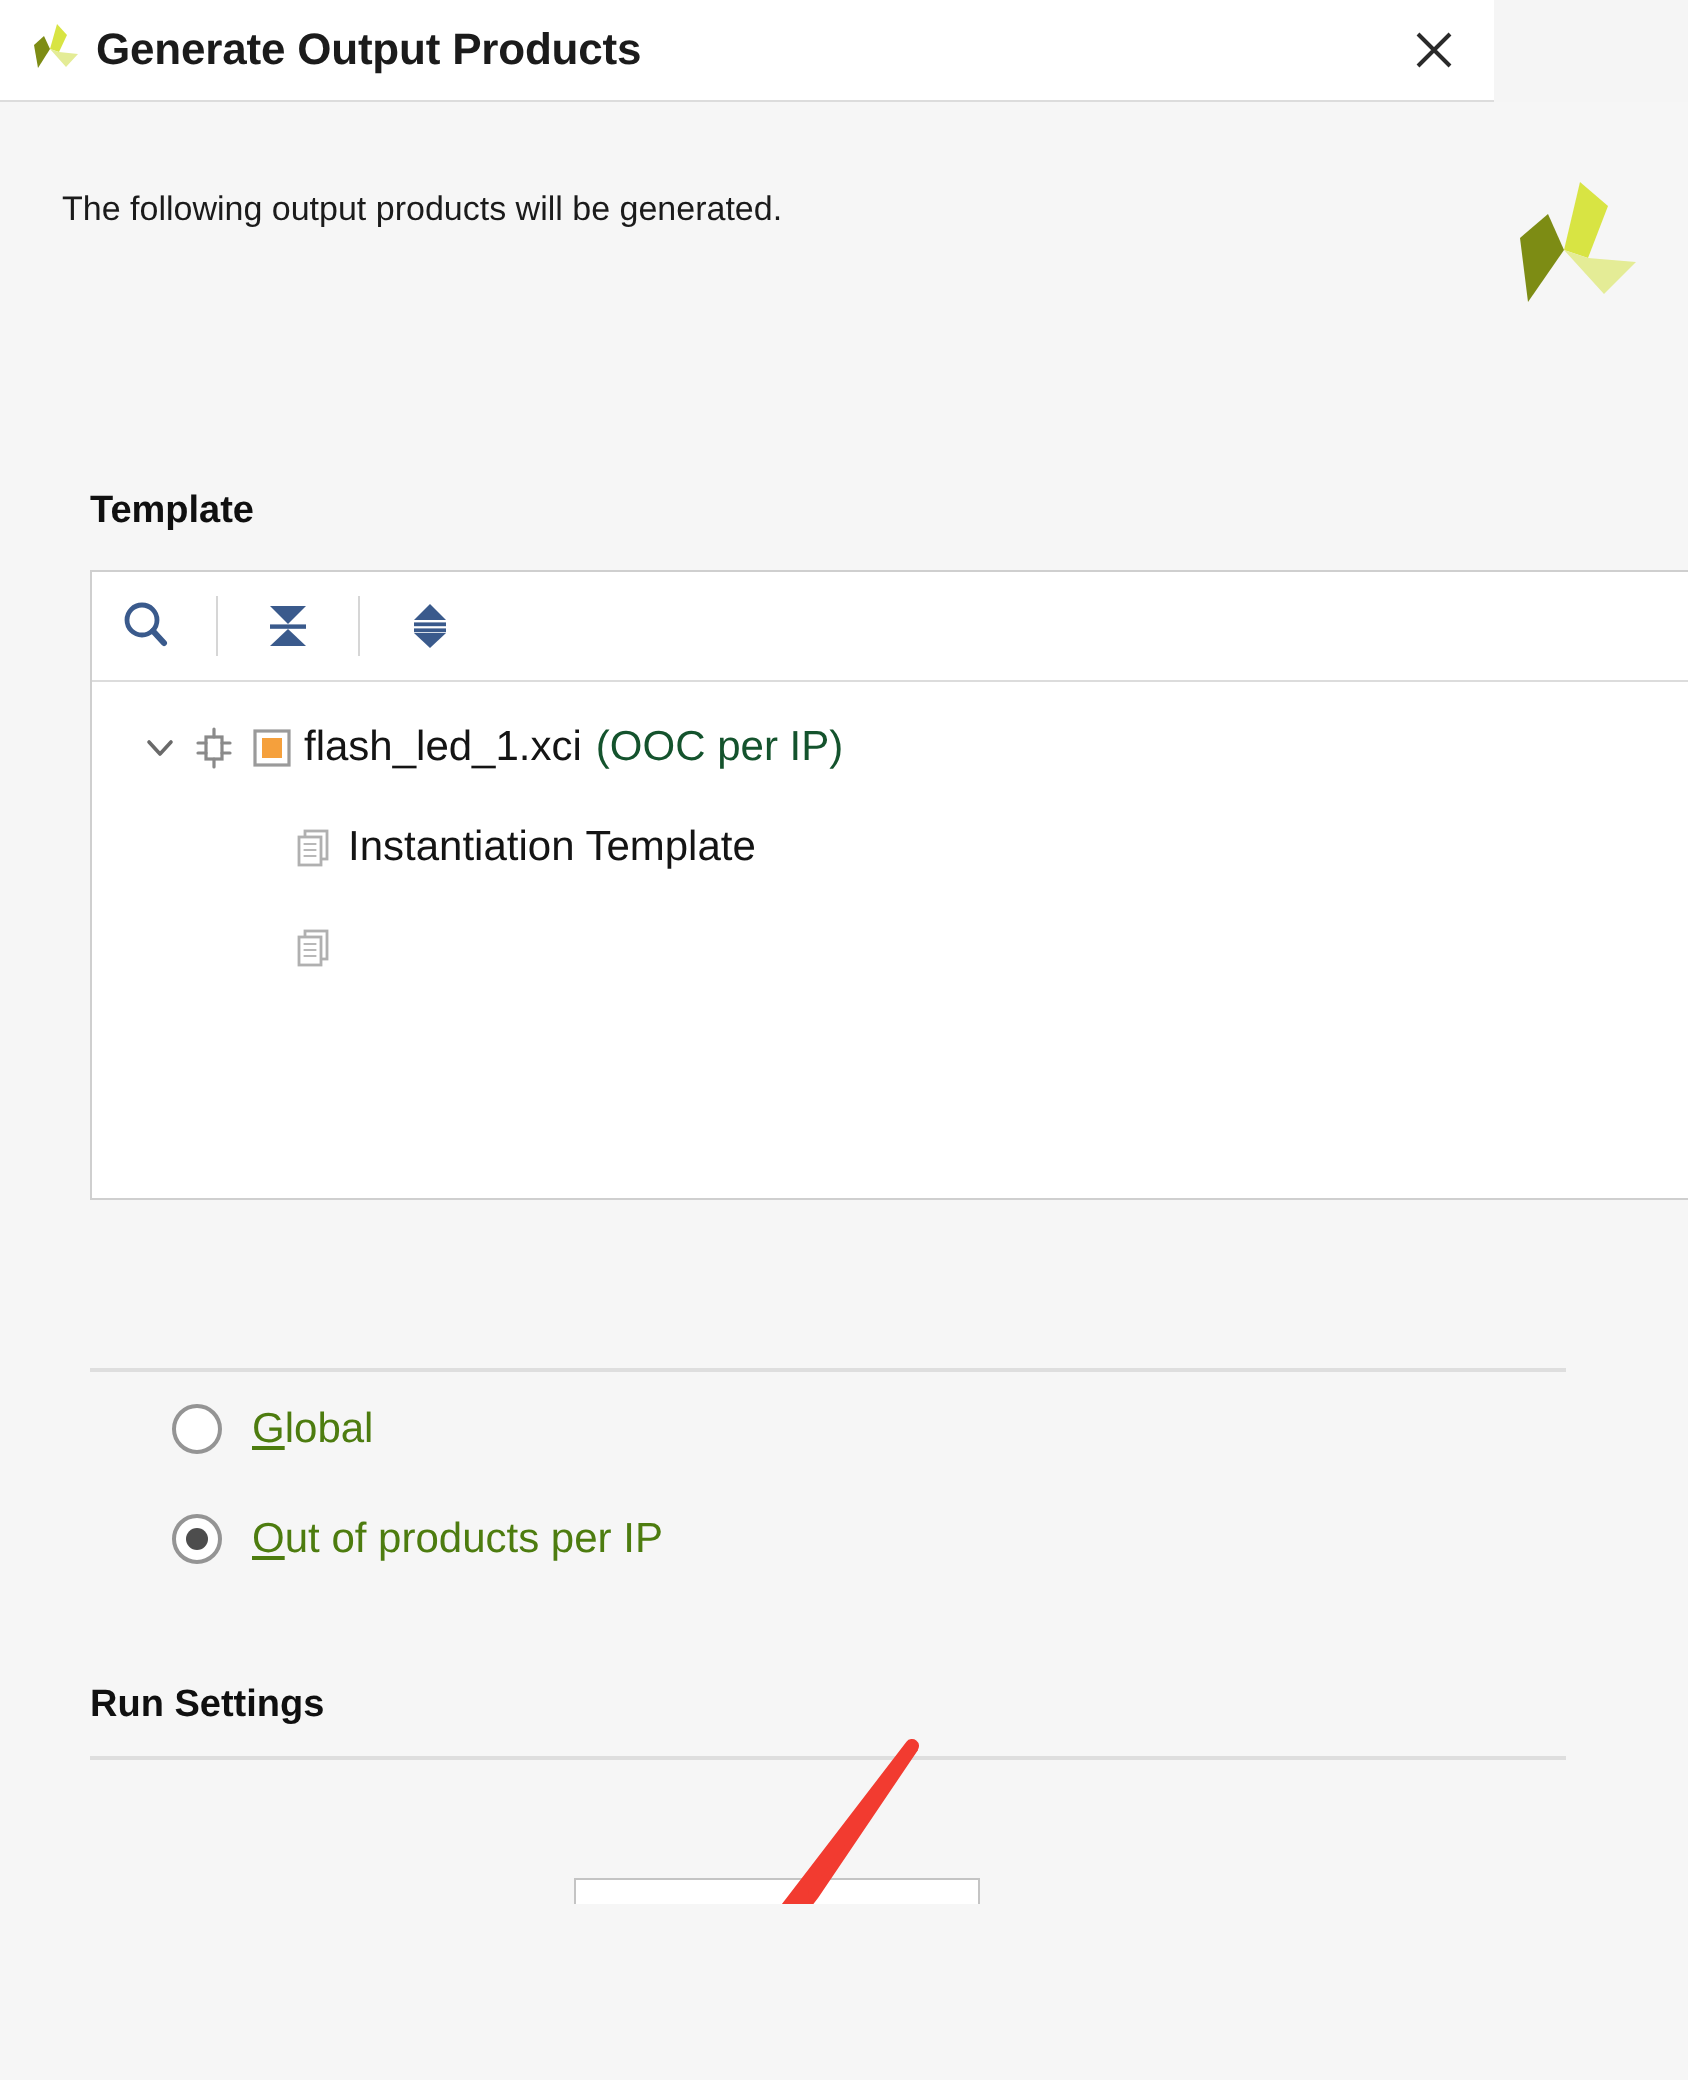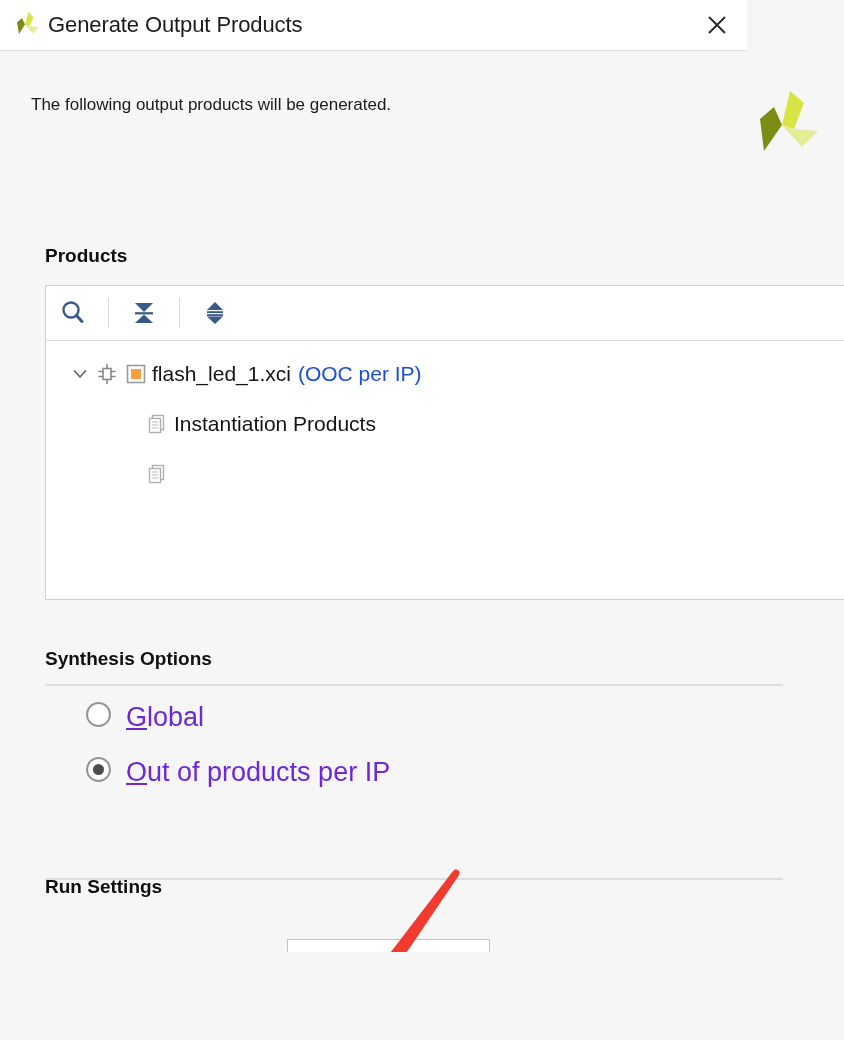--- a/index.html
+++ b/index.html
@@ -19,20 +19,21 @@
   
   .titlebar {
     position: absolute;
     left: 0; top: 0;
     width: 747px;
     height: 50px;
     background: #ffffff;
     border-bottom: 1px solid #dcdcdc;
     display: flex;
     align-items: center;
+    font-weight: bold;
   }
   .titlebar-logo {
     width: 34px;
     height: 34px;
     margin-left: 8px;
     margin-right: 6px;
     flex: none;
   }
   .titlebar-title {
     font-size: 22px;
@@ -143,42 +144,42 @@
     justify-content: center;
     cursor: pointer;
   }
   .icon-cell {
     display: flex;
     align-items: center;
     justify-content: center;
     margin-right: 4px;
   }
   .tree-label { white-space: nowrap; }
-  .tree-label-muted { color: #1d4ed8; margin-left: 7px; }
+  .tree-label-muted { color: #14532d; margin-left: 7px; }
 
   
   .section-heading {
     position: absolute;
     font-size: 19px;
     font-weight: bold;
     color: #101010;
   }
   .section-rule {
     position: absolute;
     height: 2px;
     background: #dedede;
   }
 
   .radio-row {
     position: absolute;
     display: flex;
-    align-items: flex-start;
+    align-items: center;
     cursor: pointer;
-    font-size: 27px;
-    color: #6d28d9;
+    font-size: 21px;
+    color: #4d7c0f;
   }
   .radio-mark {
     width: 25px;
     height: 25px;
     border-radius: 50%;
     border: 2px solid #949494;
     background: #ffffff;
     box-sizing: border-box;
     margin-right: 15px;
     flex: none;
@@ -269,21 +270,21 @@
 <div class="dialog-body">
 
   <div class="intro-text">The following output products will be generated.</div>
 
   <svg class="brand-logo" viewBox="0 0 76 74">
     <polygon points="38,36 46,2 60,14 50,40" fill="#d8e443"></polygon>
     <polygon points="38,36 50,40 74,42 58,58" fill="#e4ec96"></polygon>
     <polygon points="38,36 30,18 16,30 20,62" fill="#7d8c14"></polygon>
   </svg>
 
-  <div class="preview-heading">Products</div>
+  <div class="preview-heading">Template</div>
 
   <div class="tree-panel">
 
     <div class="tree-toolbar">
       <div class="tb-btn">
         <svg width="30" height="30" viewBox="0 0 30 30">
           <circle cx="13" cy="12" r="7.5" stroke="#3a5a8c" stroke-width="2.4" fill="none"></circle>
           <path d="M18.5 17.5 L24 23.5" stroke="#3a5a8c" stroke-width="3" stroke-linecap="round"></path>
         </svg>
       </div>
@@ -331,51 +332,50 @@
       </div>
 
       <div class="tree-row child">
         <span class="icon-cell">
           <svg width="24" height="24" viewBox="0 0 24 24">
             <rect x="6.5" y="3.5" width="11" height="14" fill="#ffffff" stroke="#b0b0b0" stroke-width="1.4"></rect>
             <rect x="3.5" y="6.5" width="11" height="14" fill="#ffffff" stroke="#b0b0b0" stroke-width="1.4"></rect>
             <path d="M5.8 10 L12.2 10 M5.8 13 L12.2 13 M5.8 16 L12.2 16" stroke="#b8b8b8" stroke-width="1.1"></path>
           </svg>
         </span>
-        <span class="tree-label">Instantiation Products</span>
+        <span class="tree-label">Instantiation Template</span>
       </div>
 
       <div class="tree-row child">
         <span class="icon-cell">
           <svg width="24" height="24" viewBox="0 0 24 24">
             <rect x="6.5" y="3.5" width="11" height="14" fill="#ffffff" stroke="#b0b0b0" stroke-width="1.4"></rect>
             <rect x="3.5" y="6.5" width="11" height="14" fill="#ffffff" stroke="#b0b0b0" stroke-width="1.4"></rect>
             <path d="M5.8 10 L12.2 10 M5.8 13 L12.2 13 M5.8 16 L12.2 16" stroke="#b8b8b8" stroke-width="1.1"></path>
           </svg>
         </span>
       </div>
 
 
     </div>
   </div>
 
-  <div class="section-heading" style="left:45px; top:597px;">Synthesis Options</div>
   <div class="section-rule" style="left:45px; top:633px; width:738px;"></div>
 
   <div class="radio-row" style="left:86px; top:651px;">
     <span class="radio-mark"></span>
     <span><span class="mn">G</span><span>lobal</span></span>
   </div>
 
   <div class="radio-row" style="left:86px; top:706px;">
     <span class="radio-mark checked"></span>
     <span><span class="mn">O</span><span>ut of products per IP</span></span>
   </div>
 
-  <div class="section-heading" style="left:45px; top:791px;margin-top:34px;">Run Settings</div>
+  <div class="section-heading" style="left:45px; top:791px;">Run Settings</div>
   <div class="section-rule" style="left:45px; top:827px; width:738px;"></div>
 
   <div class="jobs-label">Number of jobs:</div>
 
   <div class="jobs-select">
     <span class="jobs-value">4</span>
     <span class="jobs-chevron">
       <svg width="22" height="16" viewBox="0 0 22 16">
         <path d="M3 4 L11 12 L19 4" stroke="#5e5e5e" stroke-width="3.2" fill="none" stroke-linecap="round" stroke-linejoin="round"></path>
       </svg>

